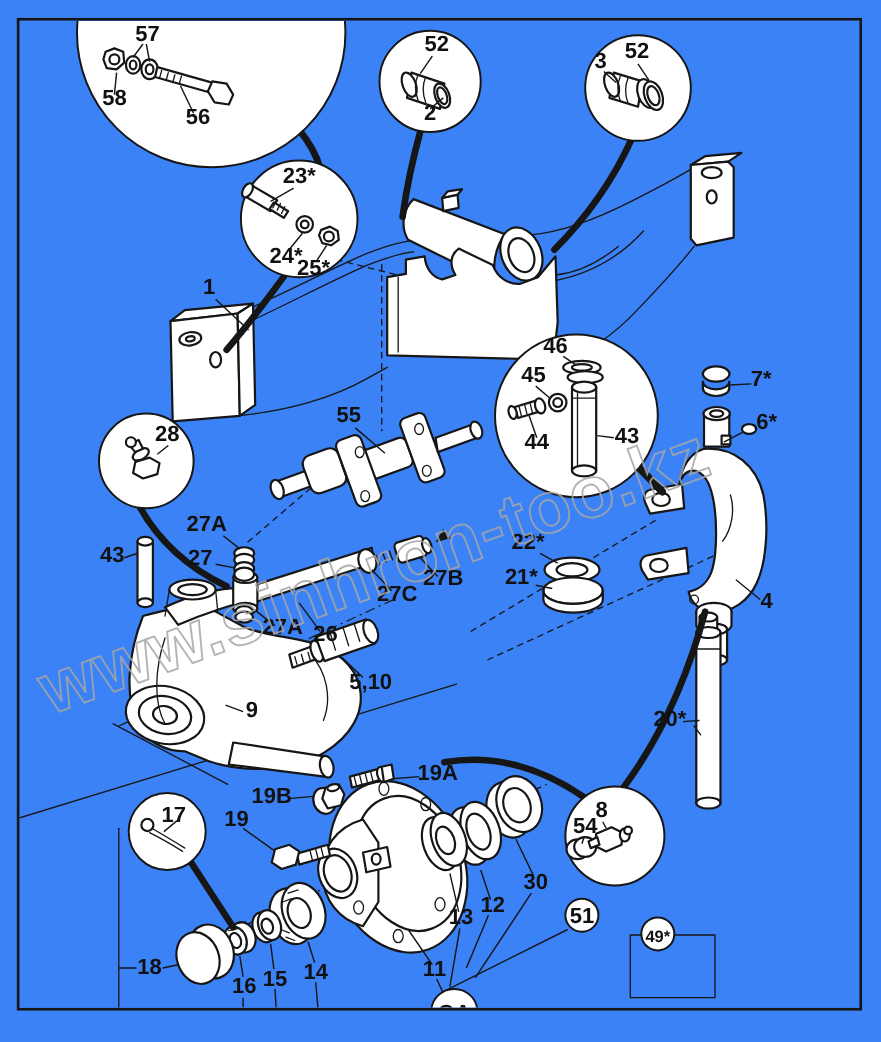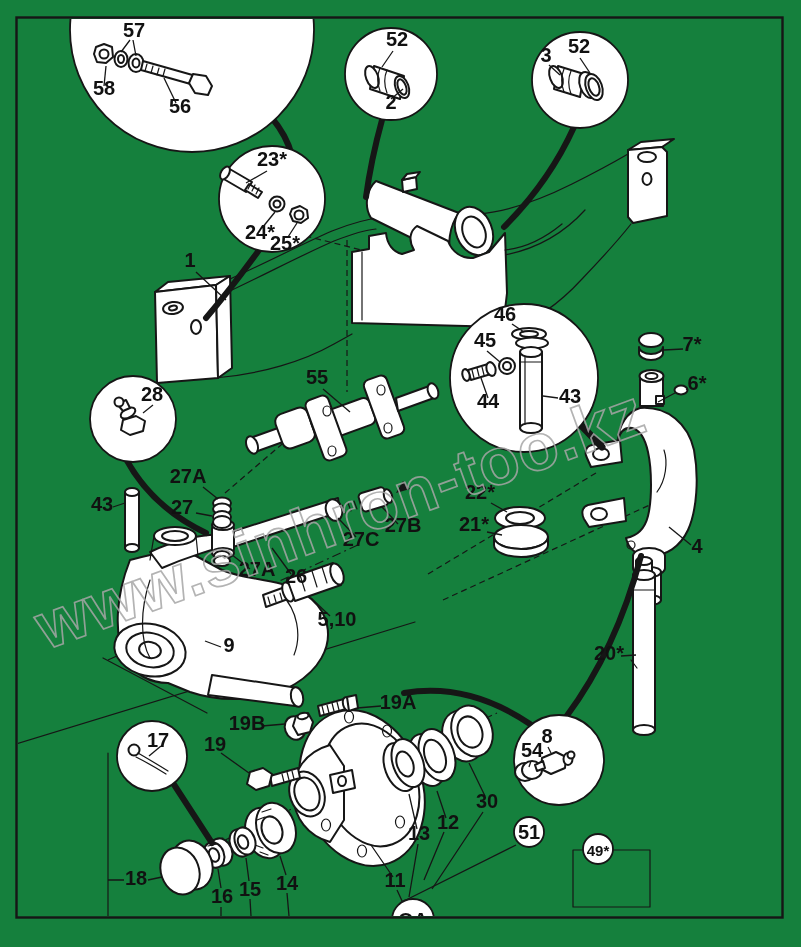--- a/index.html
+++ b/index.html
@@ -1,16 +1,16 @@
 <!DOCTYPE html>
 <html><head>
 <meta charset="utf-8">
 <style>
   html,body{margin:0;padding:0;background:#ffffff;}
-  #page{position:relative;width:801px;height:947px;background:#15803d;overflow:hidden;
+  #page{position:relative;width:801px;height:947px;background:#3b82f6;overflow:hidden;
         font-family:"Liberation Sans",sans-serif;}
   svg{display:block}
   .part{fill:#ffffff;stroke:#161616;stroke-width:2;stroke-linejoin:round;stroke-linecap:round;}
   .thin{fill:none;stroke:#161616;stroke-width:1.2;stroke-linejoin:round;stroke-linecap:round;}
   .arc{fill:none;stroke:#161616;stroke-width:6;stroke-linecap:round;}
   .arc7{fill:none;stroke:#161616;stroke-width:7;stroke-linecap:round;}
   .ldr{fill:none;stroke:#161616;stroke-width:1.3;}
   .dsh{fill:none;stroke:#161616;stroke-width:1.2;stroke-dasharray:6 4;}
   .dshdot{fill:none;stroke:#161616;stroke-width:1.1;stroke-dasharray:9 4 2 4;}
   .dcir{fill:#ffffff;stroke:#161616;stroke-width:1.8;}

